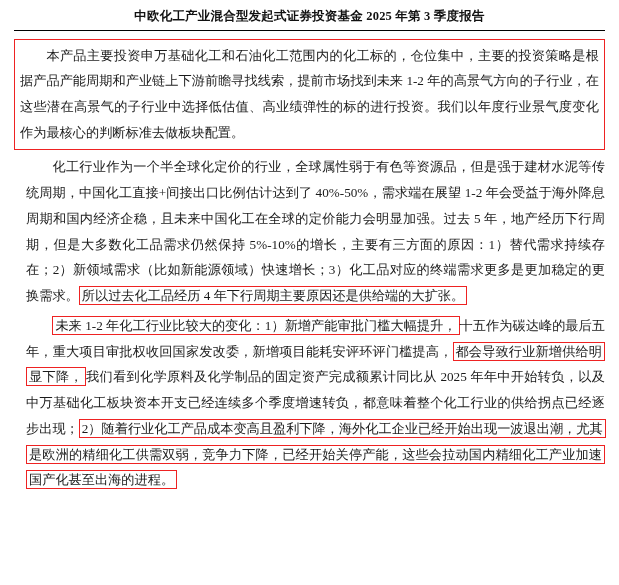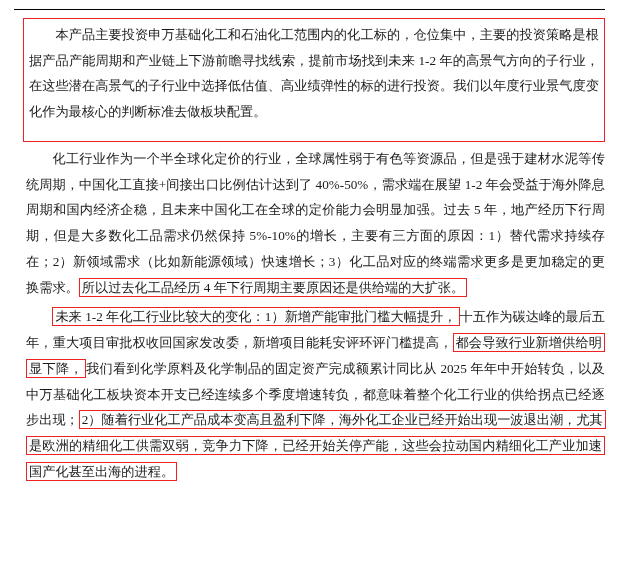--- a/index.html
+++ b/index.html
@@ -41,42 +41,43 @@
     line-height: 1.95;
     text-align: justify;
     text-justify: inter-ideograph;
     margin: 0 0 1px 12px;
     text-indent: 2em;
   }
   
   .boxed {
     box-sizing: border-box;
     border: 1.6px solid #ee2222;
-    padding: 3px 5px 16px 5px;
-    margin: 0 0 4px 9px;
+    padding: 3px 5px 4px 5px;
+    margin: 0 0 4px 0;
   }
   .boxed p.para {
     margin: 0;
   }
   
   .inline-box {
     border: 1.6px solid #ee2222;
     padding: 1px 2px;
     display: inline;
     box-decoration-break: clone;
     -webkit-box-decoration-break: clone;
     line-height: 1.95;
   }
   .spacer-sm { height: 3px; }
 </style>
 </head>
 <body>
 
 <div class="page">
 
+  <div class="doc-header">中欧化工产业混合型发起式证券投资基金 2025 年第 3 季度报告</div>
   <hr class="hr">
 
   <div class="boxed">
     <p class="para">本产品主要投资申万基础化工和石油化工范围内的化工标的，仓位集中，主要的投资策略是根据产品产能周期和产业链上下游前瞻寻找线索，提前市场找到未来 1-2 年的高景气方向的子行业，在这些潜在高景气的子行业中选择低估值、高业绩弹性的标的进行投资。我们以年度行业景气度变化作为最核心的判断标准去做板块配置。</p>
   </div>
 
   <p class="para"><span>化工行业作为一个半全球化定价的行业，全球属性弱于有色等资源品，但是强于建材水泥等传统周期，中国化工直接+间接出口比例估计达到了 40%-50%，需求端在展望 1-2 年会受益于海外降息周期和国内经济企稳，且未来中国化工在全球的定价能力会明显加强。过去 5 年，地产经历下行周期，但是大多数化工品需求仍然保持 5%-10%的增长，主要有三方面的原因：1）替代需求持续存在；2）新领域需求（比如新能源领域）快速增长；3）化工品对应的终端需求更多是更加稳定的更换需求。</span><span class="inline-box">所以过去化工品经历 4 年下行周期主要原因还是供给端的大扩张。</span></p>
 
   <div class="spacer-sm"></div>
 

